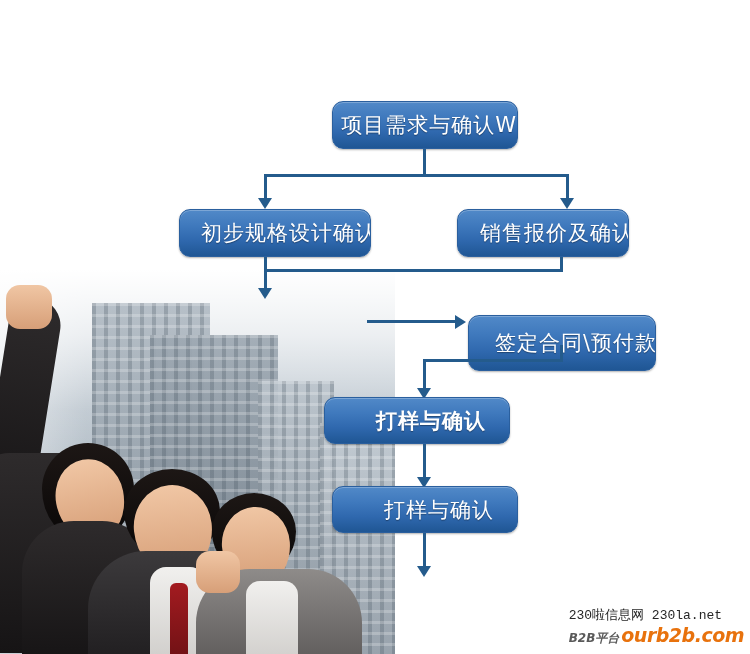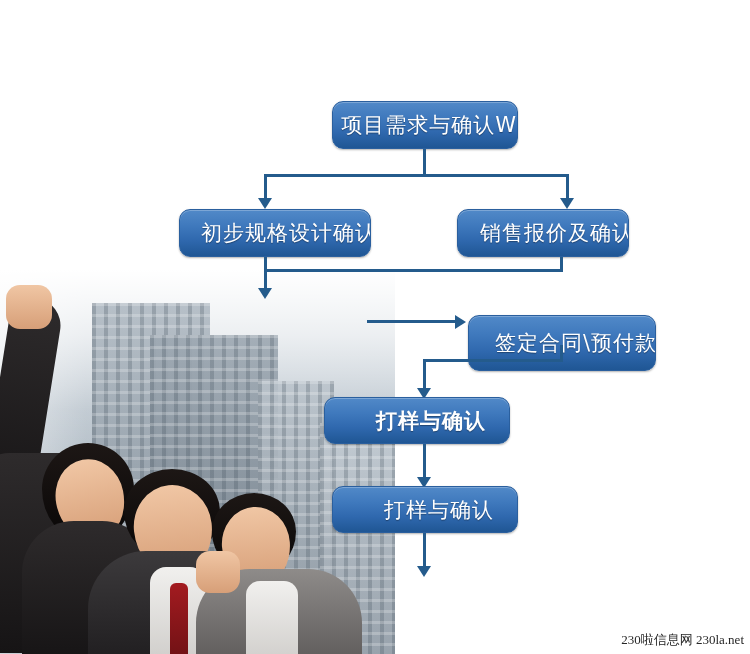--- a/index.html
+++ b/index.html
@@ -165,21 +165,21 @@
   }
 
   
   .watermark {
     position: absolute;
     right: 6px; bottom: 6px;
     text-align: left;
     line-height: 1.25;
   }
   .wm-line1 {
-    font-family: Liberation Serif, serif;
+    font-family: Liberation Mono, monospace;
     font-size: 13px;
     color: #262626;
     white-space: nowrap;
   }
   .wm-line2 {
     display: flex;
     align-items: baseline;
     gap: 2px;
     white-space: nowrap;
   }
@@ -286,15 +286,19 @@
     <div class="node" style="left:332px; top:486px; width:186px; height:47px;">
       <span>打样与确认</span>
     </div>
     <div class="ln" style="left:423px; top:533px; width:3px; height:36px;"></div>
     <div class="arrow-down" style="left:417px; top:566px;"></div>
 
   </div>
 
   <div class="watermark">
     <div class="wm-line1">230啦信息网  230la.net</div>
+    <div class="wm-line2">
+      <span class="wm-b2b">B2B平台</span>
+      <span class="wm-site">ourb2b.com</span>
+    </div>
   </div>
 
 </div>
 
 </body></html>

